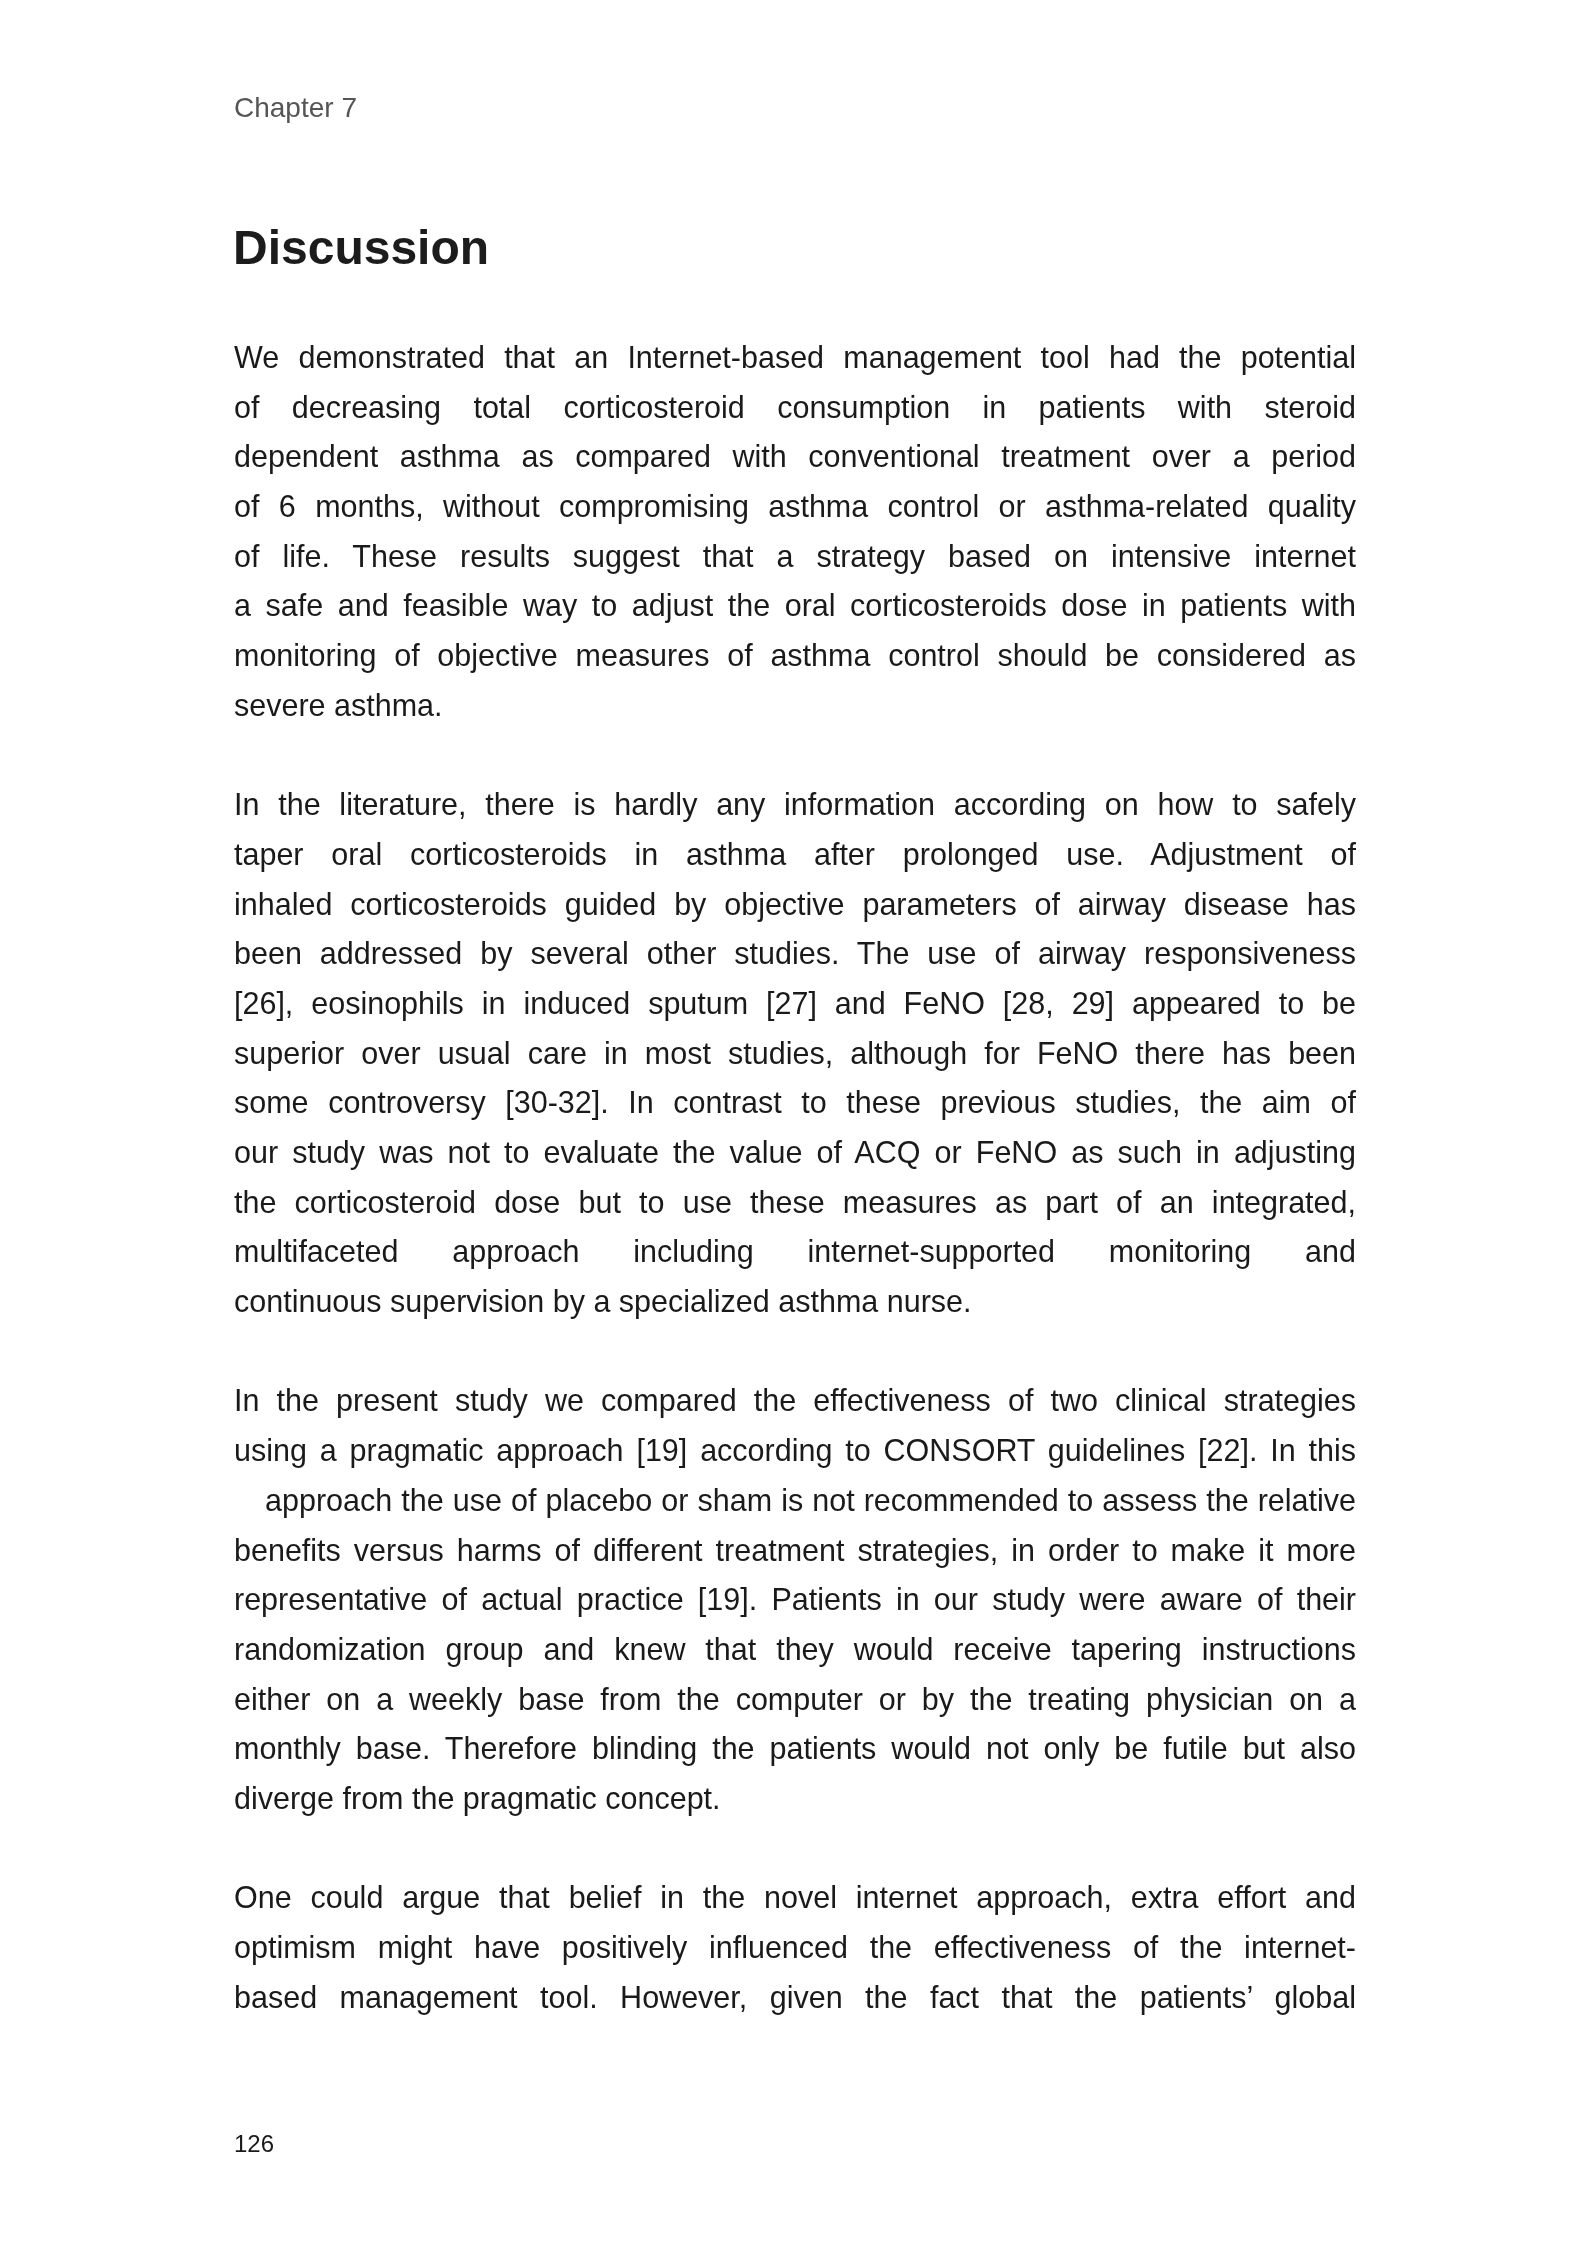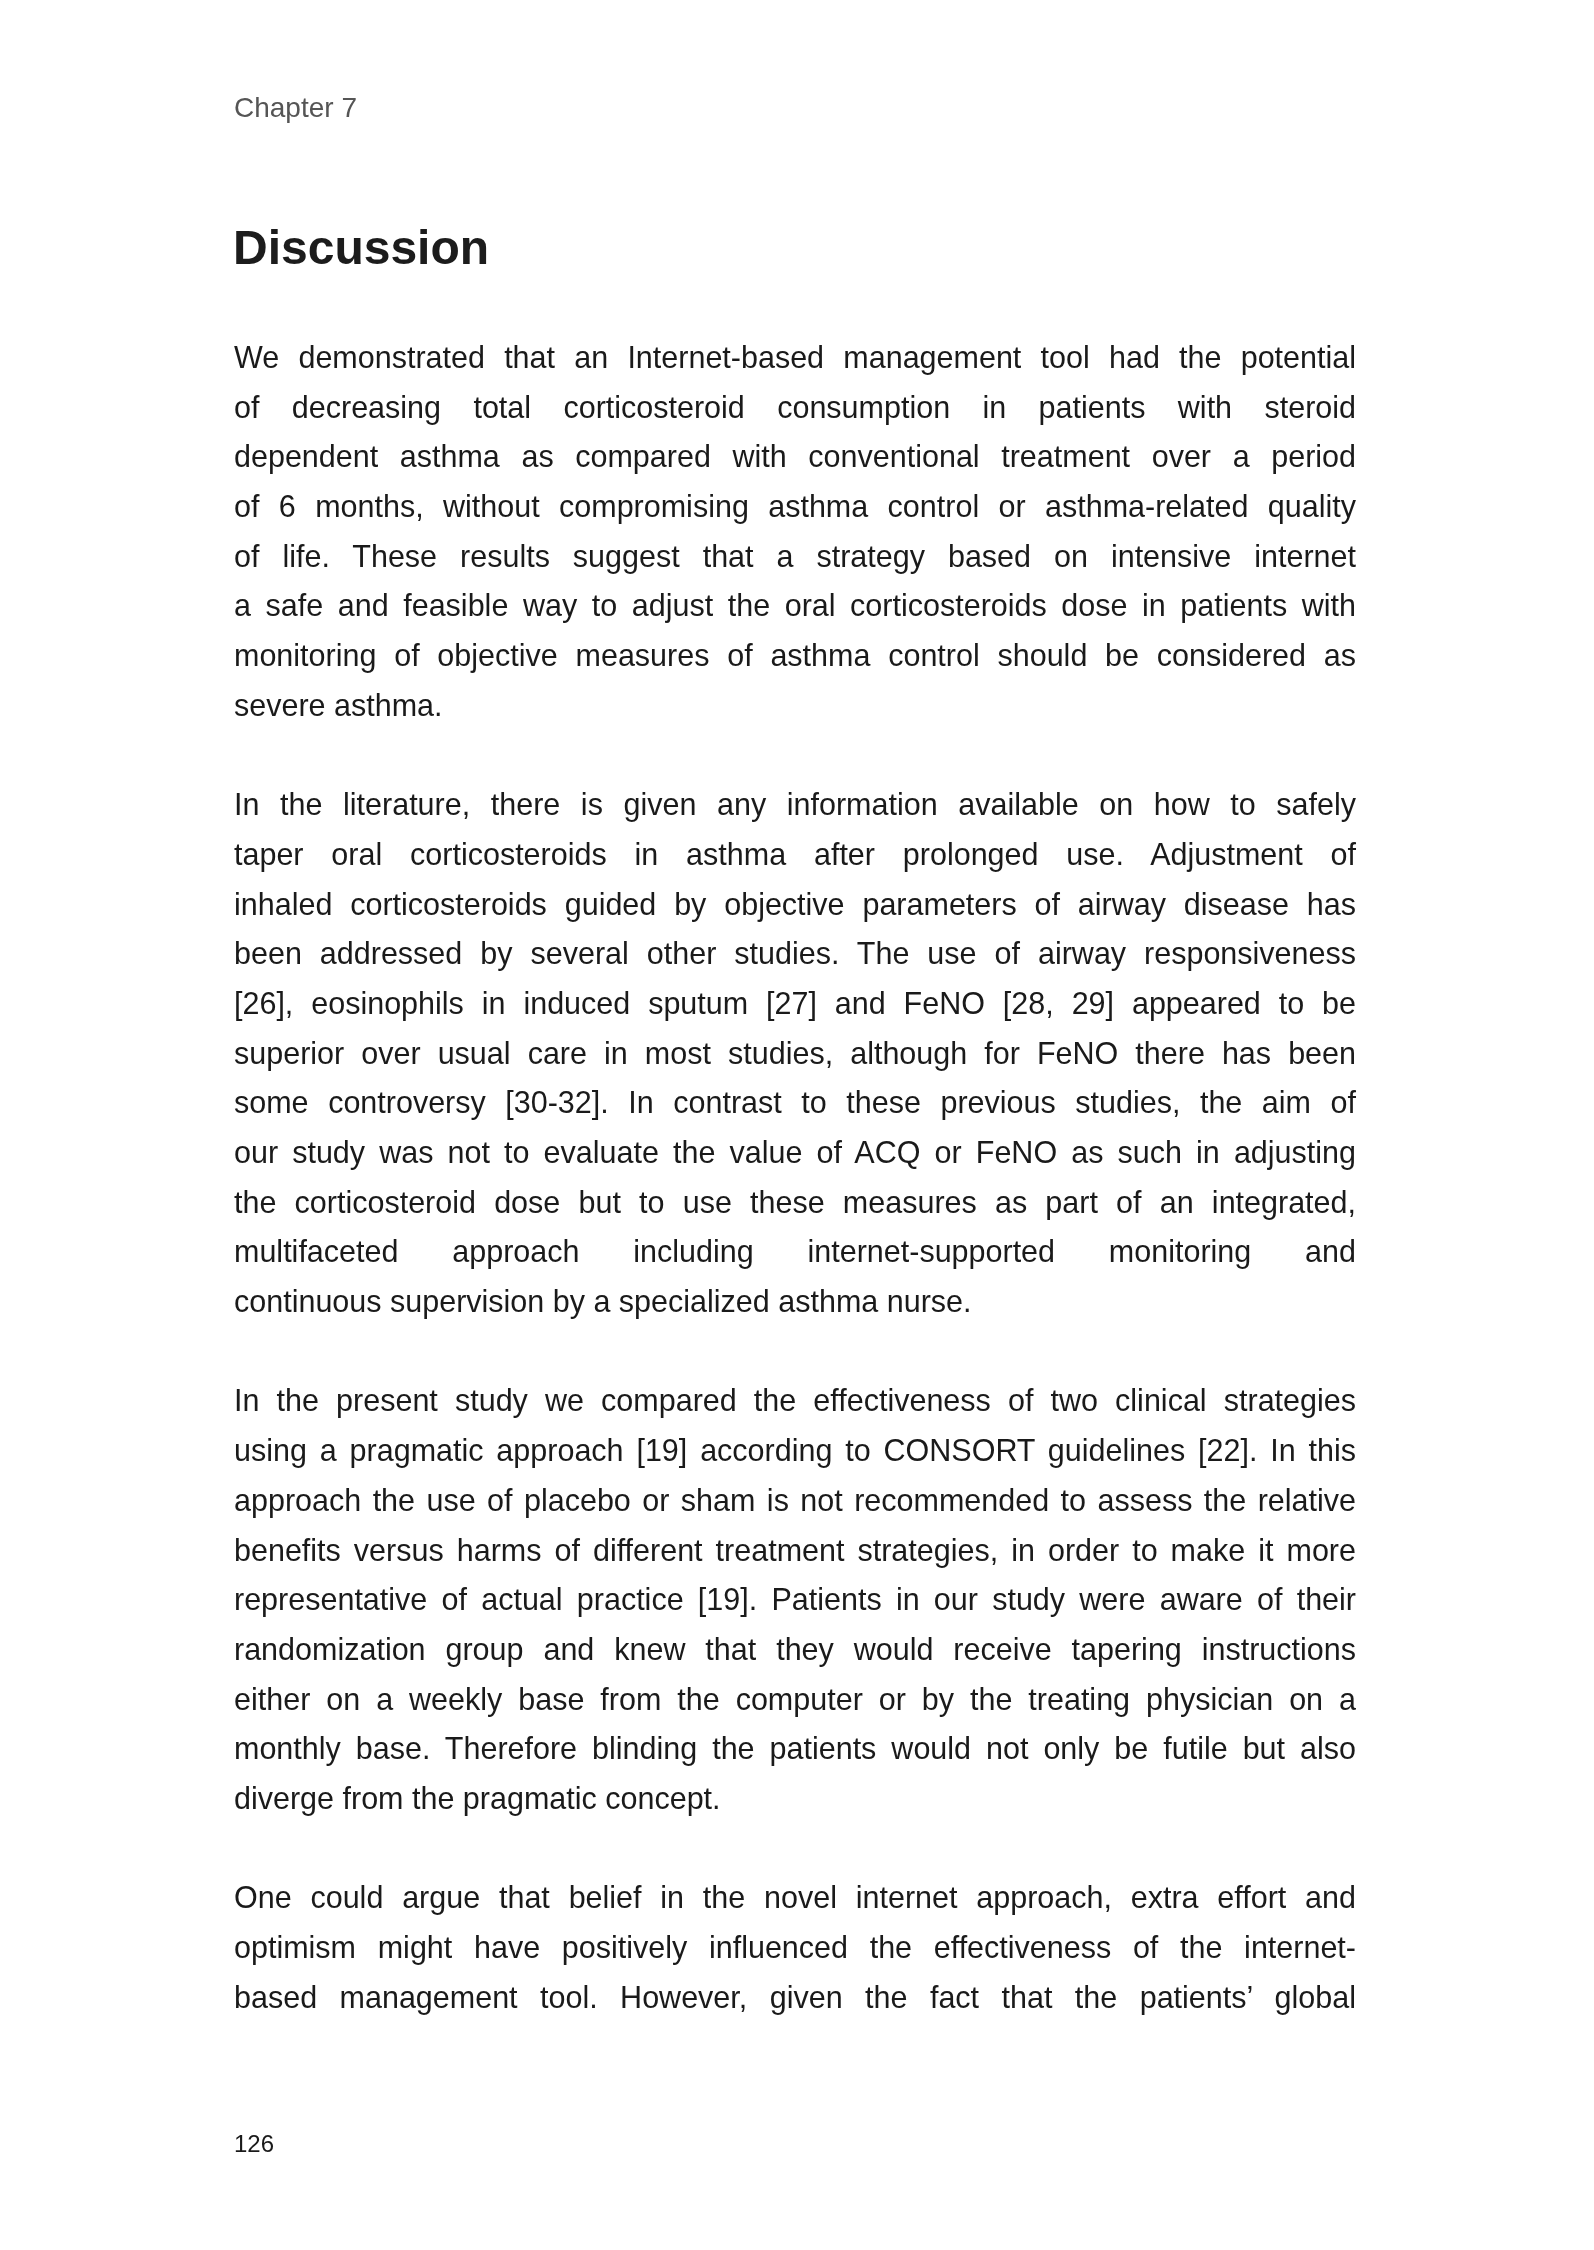--- a/index.html
+++ b/index.html
@@ -80,37 +80,37 @@
     <span class="line" style="white-space: normal;">of decreasing total corticosteroid consumption in patients with steroid</span>
     <span class="line" style="white-space: normal;">dependent asthma as compared with conventional treatment over a period</span>
     <span class="line" style="white-space: normal;">of 6 months, without compromising asthma control or asthma-related quality</span>
     <span class="line" style="white-space: normal;">of life. These results suggest that a strategy based on intensive internet</span>
     <span class="line" style="white-space: normal;">a safe and feasible way to adjust the oral corticosteroids dose in patients with</span>
     <span class="line" style="white-space: normal;">monitoring of objective measures of asthma control should be considered as</span>
     <span class="line last">severe asthma.</span>
   </p>
 
   <p class="para">
-    <span class="line" style="white-space: normal;">In the literature, there is given any information available on how to safely</span>
+    <span class="line" style="white-space: normal;">In the literature, there is hardly any information according on how to safely</span>
     <span class="line" style="white-space: normal;">taper oral corticosteroids in asthma after prolonged use. Adjustment of</span>
     <span class="line" style="white-space: normal;">inhaled corticosteroids guided by objective parameters of airway disease has</span>
     <span class="line" style="white-space: normal;">been addressed by several other studies. The use of airway responsiveness</span>
     <span class="line" style="white-space: normal;">[26], eosinophils in induced sputum [27] and FeNO [28, 29] appeared to be</span>
     <span class="line" style="white-space: normal;">superior over usual care in most studies, although for FeNO there has been</span>
     <span class="line" style="white-space: normal;">some controversy [30-32]. In contrast to these previous studies, the aim of</span>
     <span class="line" style="white-space: normal;">our study was not to evaluate the value of ACQ or FeNO as such in adjusting</span>
     <span class="line" style="white-space: normal;">the corticosteroid dose but to use these measures as part of an integrated,</span>
     <span class="line" style="white-space: normal;">multifaceted approach including internet-supported monitoring and</span>
     <span class="line last">continuous supervision by a specialized asthma nurse.</span>
   </p>
 
   <p class="para">
     <span class="line" style="white-space: normal;">In the present study we compared the effectiveness of two clinical strategies</span>
     <span class="line" style="white-space: normal;">using a pragmatic approach [19] according to CONSORT guidelines [22]. In this</span>
-    <span class="line" style="white-space: normal;">approach the use of placebo or sham is not recommended to assess the relative</span>
+    <span class="line" style="white-space: normal; margin-left: 31px;">approach the use of placebo or sham is not recommended to assess the relative</span>
     <span class="line" style="white-space: normal;">benefits versus harms of different treatment strategies, in order to make it more</span>
     <span class="line" style="white-space: normal;">representative of actual practice [19]. Patients in our study were aware of their</span>
     <span class="line" style="white-space: normal;">randomization group and knew that they would receive tapering instructions</span>
     <span class="line" style="white-space: normal;">either on a weekly base from the computer or by the treating physician on a</span>
     <span class="line" style="white-space: normal;">monthly base. Therefore blinding the patients would not only be futile but also</span>
     <span class="line last">diverge from the pragmatic concept.</span>
   </p>
 
   <p class="para">
     <span class="line" style="white-space: normal;">One could argue that belief in the novel internet approach, extra effort and</span>

